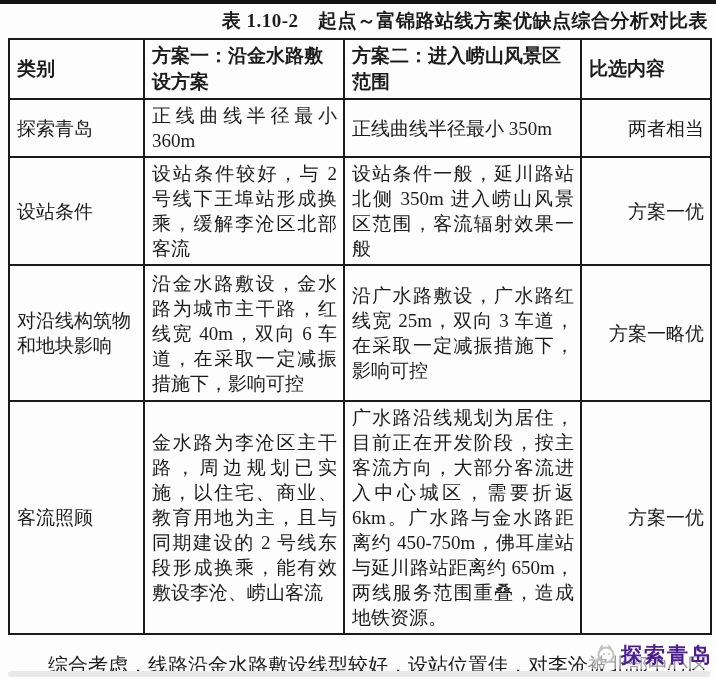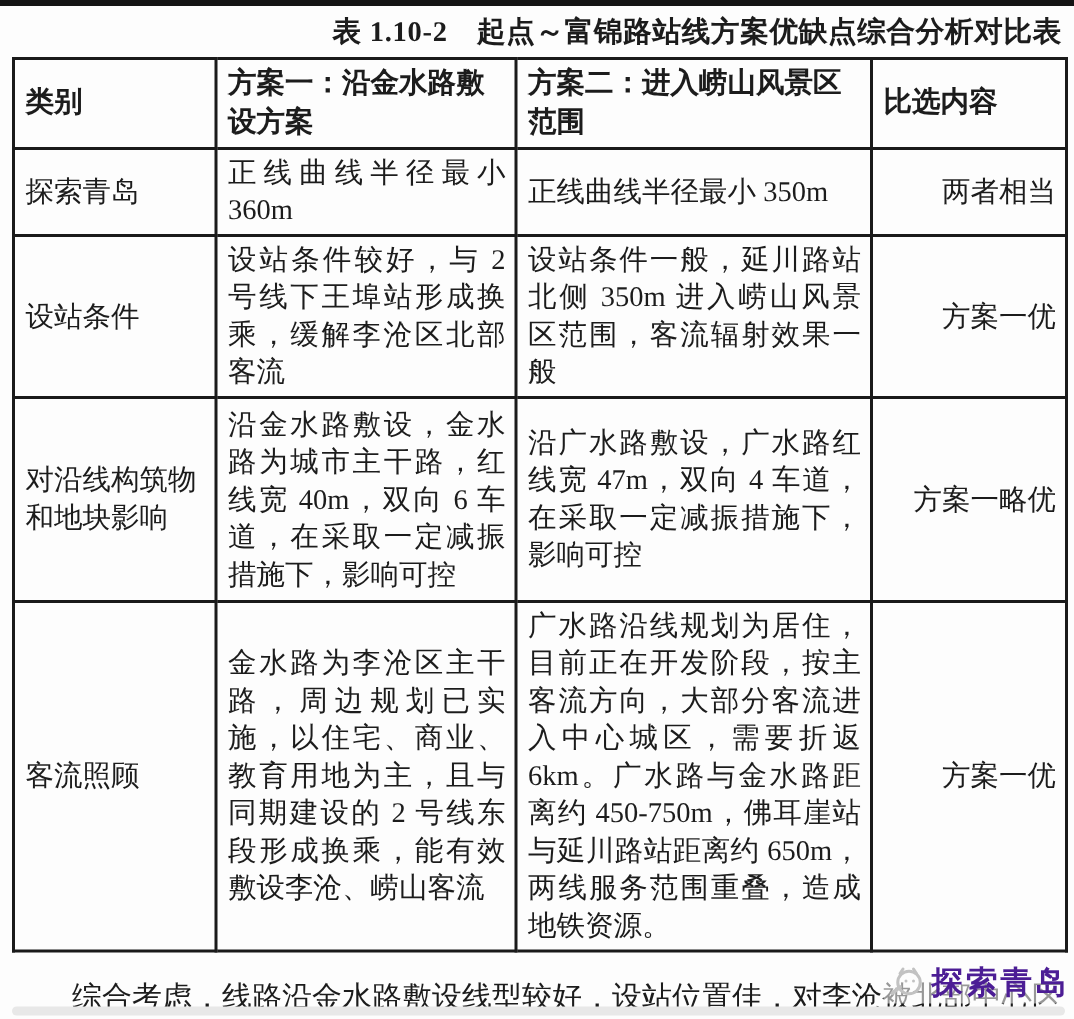--- a/index.html
+++ b/index.html
@@ -107,21 +107,21 @@
   </tr>
   <tr class="row-1">
     <td class="cat">设站条件</td>
     <td class="plan">设站条件较好，与 2 号线下王埠站形成换乘，缓解李沧区北部客流</td>
     <td class="plan">设站条件一般，延川路站北侧 350m 进入崂山风景区范围，客流辐射效果一般</td>
     <td class="verdict">方案一优</td>
   </tr>
   <tr class="row-2">
     <td class="cat">对沿线构筑物和地块影响</td>
     <td class="plan">沿金水路敷设，金水路为城市主干路，红线宽 40m，双向 6 车道，在采取一定减振措施下，影响可控</td>
-    <td class="plan">沿广水路敷设，广水路红线宽 47m，双向 4 车道，在采取一定减振措施下，影响可控</td>
+    <td class="plan">沿广水路敷设，广水路红线宽 25m，双向 3 车道，在采取一定减振措施下，影响可控</td>
     <td class="verdict">方案一略优</td>
   </tr>
   <tr class="row-3">
     <td class="cat">客流照顾</td>
     <td class="plan">金水路为李沧区主干路，周边规划已实施，以住宅、商业、教育用地为主，且与同期建设的 2 号线东段形成换乘，能有效敷设李沧、崂山客流</td>
     <td class="plan">广水路沿线规划为居住，目前正在开发阶段，按主客流方向，大部分客流进入中心城区，需要折返 6km。广水路与金水路距离约 450-750m，佛耳崖站与延川路站距离约 650m，两线服务范围重叠，造成地铁资源。</td>
     <td class="verdict">方案一优</td>
   </tr>
 </tbody>
   </table>

